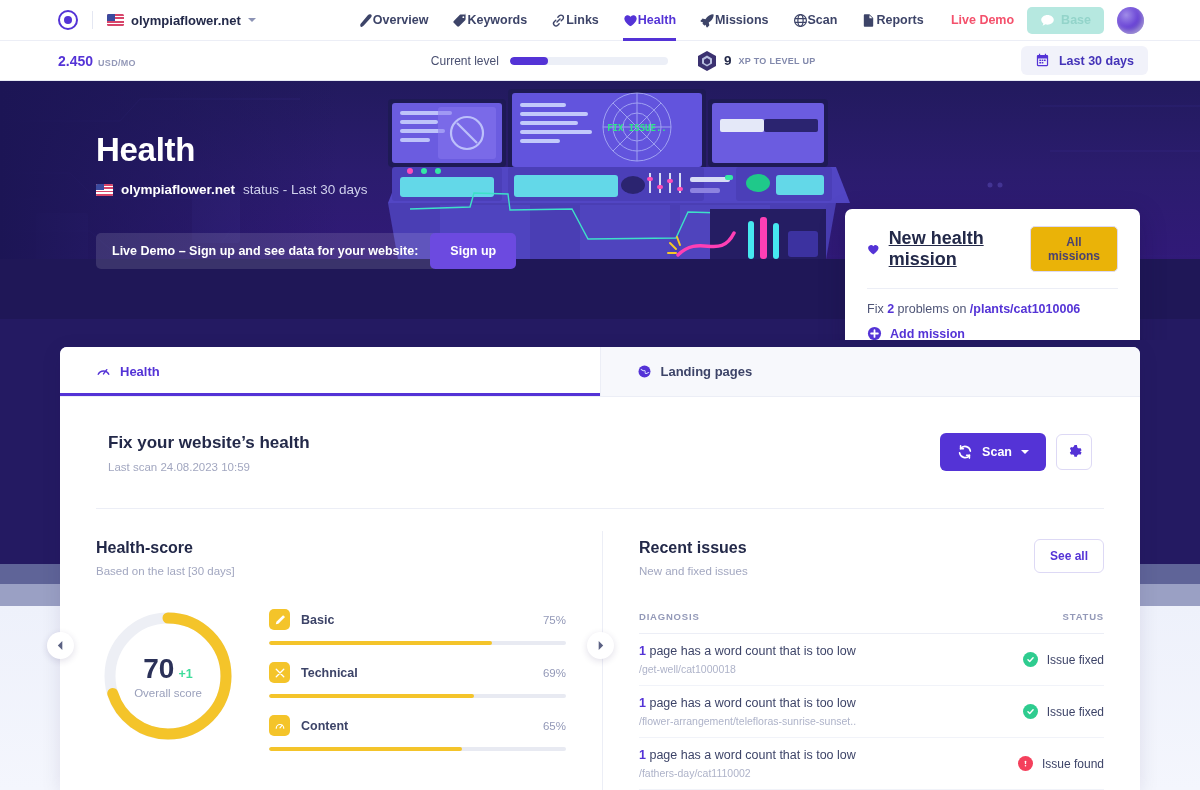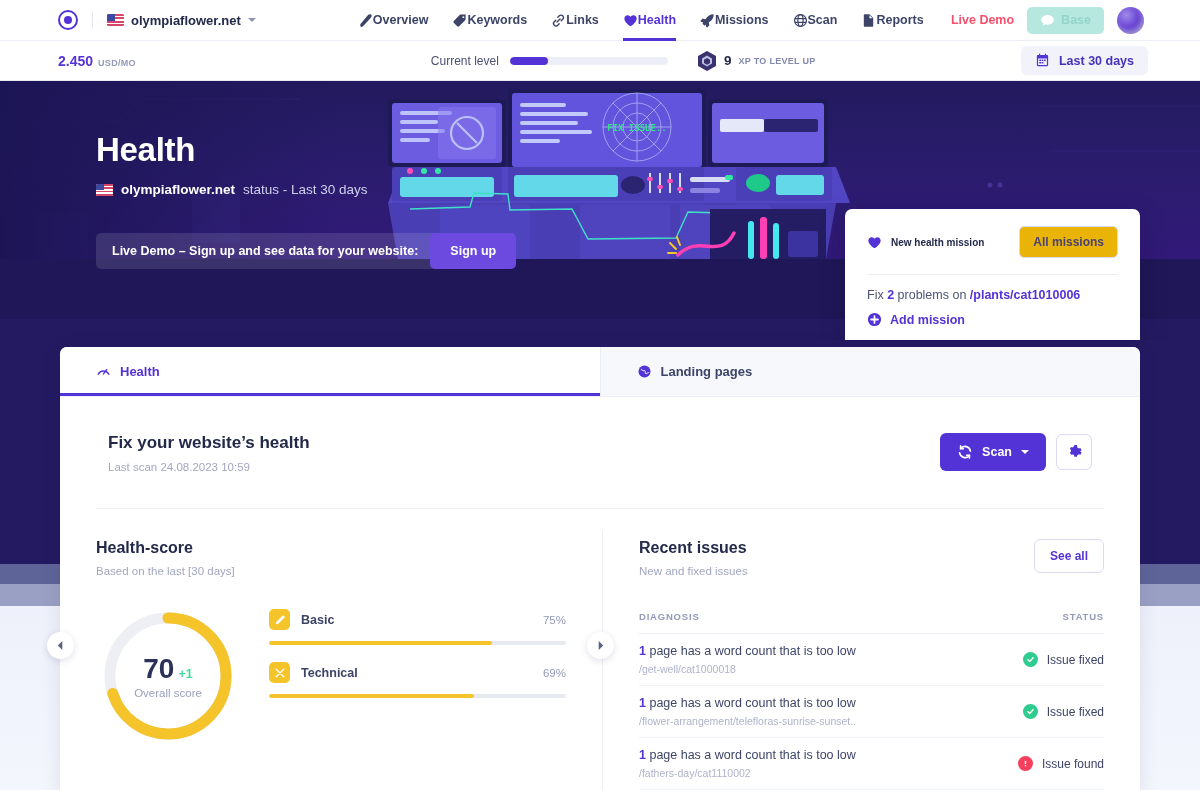--- a/index.html
+++ b/index.html
@@ -107,21 +107,21 @@
   
   .illo { position: absolute; right: 0; top: 0; width: 820px; height: 259px; }
 
   
   .mission {
     position: absolute; right: 60px; top: 128px; width: 295px;
     background: #fff; border-radius: 7px; padding: 17px 22px 19px;
     box-shadow: 0 8px 26px rgba(20,10,60,.28); z-index: 20;
   }
   .mission-top { display: flex; align-items: center; justify-content: space-between; }
-  .mission-title { display: flex; align-items: center; gap: 9px; font-size: 10px; font-weight: bold; color: #232949; }
+  .mission-title { display: flex; align-items: center; gap: 9px; font-size: 18px; font-weight: bold; color: #232949; text-decoration: underline; }
   .allmiss {
     border: 1px solid #ddd9f5; border-radius: 5px; padding: 8px 13px;
     font-size: 12px; font-weight: bold; color: #4a4270; cursor: pointer; background: #eab308;
   }
   .mission-hr { height: 1px; background: #eceef6; margin: 16px 0 13px; }
   .mission-line { font-size: 12.5px; color: #4e5476; }
   .mission-line b { color: #5433d6; font-weight: bold; }
   .mission-line a { color: #5433d6; font-weight: bold; text-decoration: none; }
   .addmiss { display: flex; align-items: center; gap: 8px; margin-top: 10px; cursor: pointer; }
   .addmiss span { font-size: 12.5px; font-weight: bold; color: #5433d6; }
@@ -618,20 +618,35 @@
                 </svg>
               </span>
               <span class="m-name">Technical</span>
               <span class="m-pct">69%</span>
             </div>
             <div class="m-track">
               <div class="m-fill" style="width: 69%;"></div>
             </div>
           </div>
 
+          <div class="metric">
+            <div class="metric-top">
+              <span class="m-ico">
+                <svg width="12" height="12" viewBox="0 0 16 16" fill="none" stroke="#fff" stroke-width="1.6" stroke-linecap="round">
+                  <path d="M3 11a5 5 0 0 1 10 0"></path>
+                    <path d="M8 10.5 10.8 7"></path>
+                </svg>
+              </span>
+              <span class="m-name">Content</span>
+              <span class="m-pct">65%</span>
+            </div>
+            <div class="m-track">
+              <div class="m-fill" style="width: 65%;"></div>
+            </div>
+          </div>
         </div>
       </div>
     </div>
 
     <div class="col-div"></div>
 
     <div class="col-r">
       <div class="issues-head">
         <div>
           <div class="sec-h">Recent issues</div>

